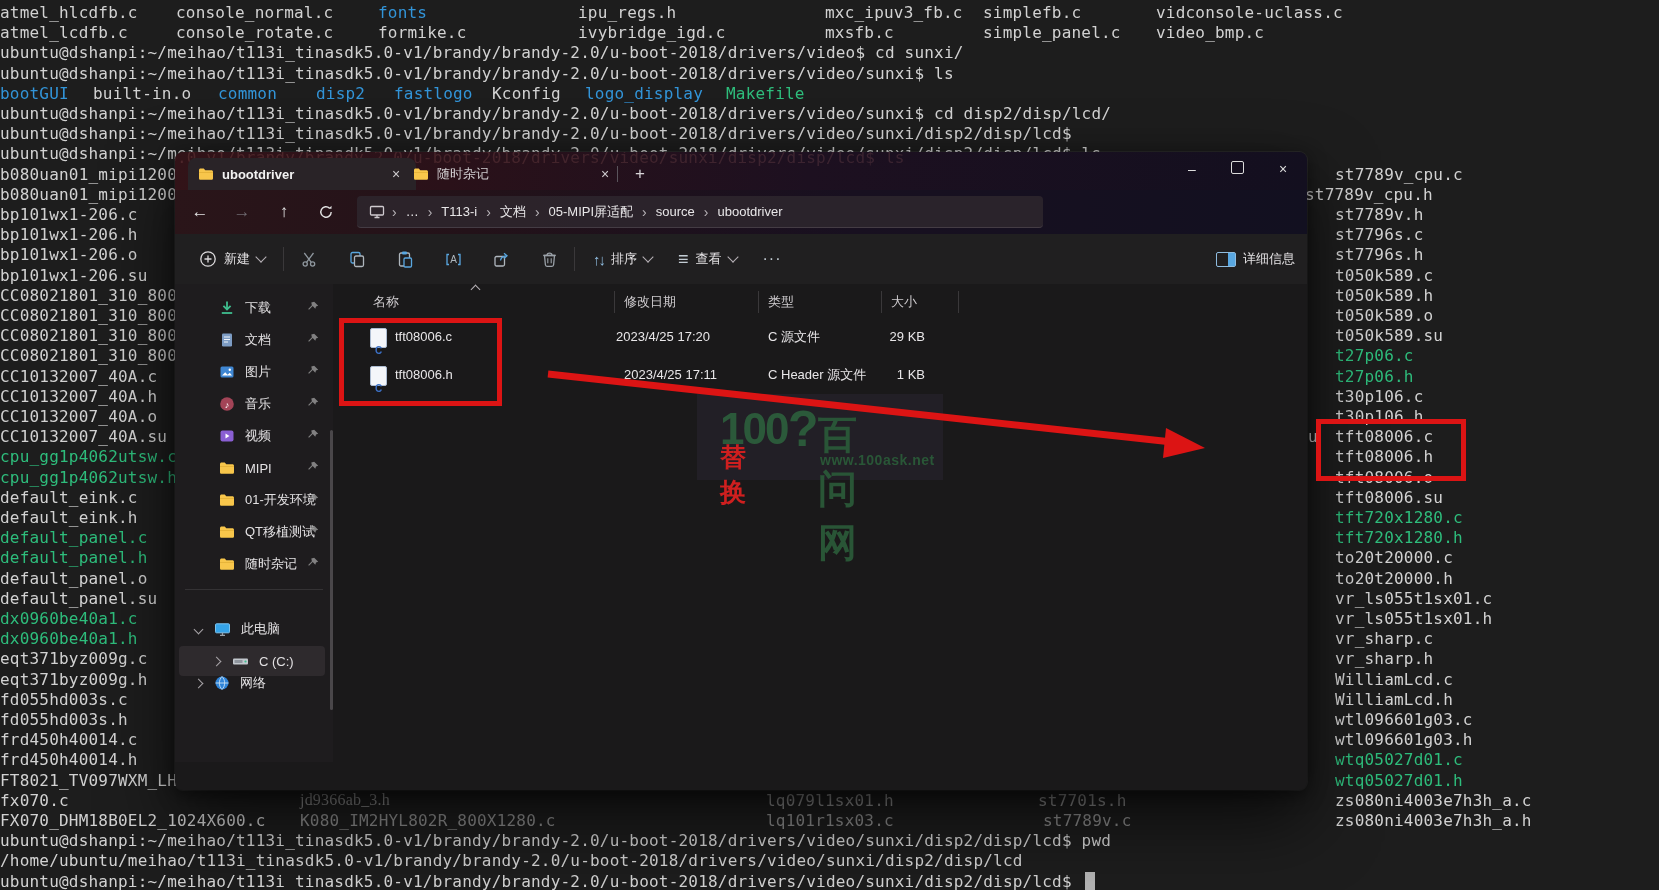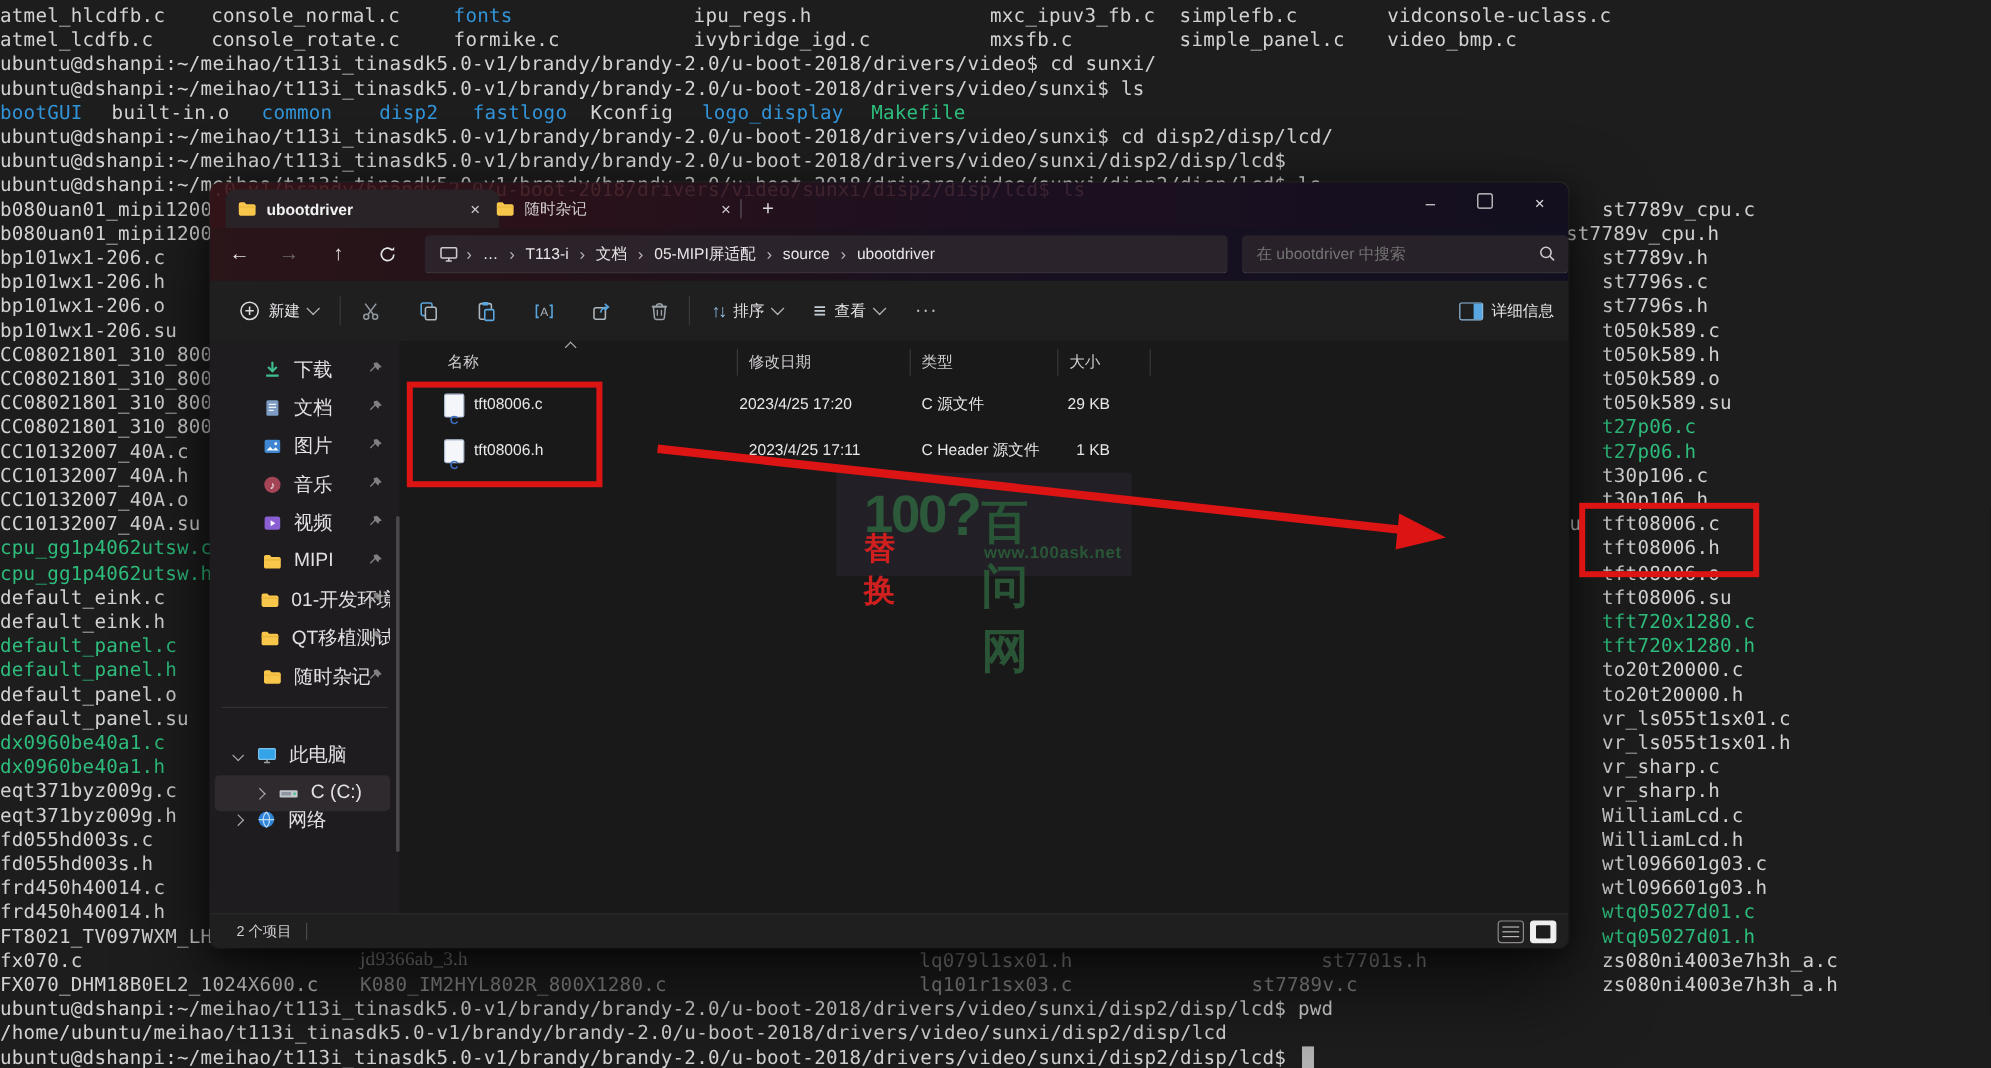--- a/index.html
+++ b/index.html
@@ -56,21 +56,21 @@
   .sorticon{color:#8fbcdf;font-size:15px;letter-spacing:-2px;}
   .viewicon{color:#c3ccd4;font-size:18px;}
   .moreicon{color:#c3ccd4;font-size:16px;letter-spacing:1px;}
   .details-btn{position:absolute;right:12px;display:flex;align-items:center;gap:7px;color:#e4e2e4;}
   .dpanel{width:18px;height:13px;border:1.3px solid #8fbcdf;border-radius:2px;position:relative;}
   .dpanel::after{content:"";position:absolute;right:0;top:0;bottom:0;width:7px;background:#59a7e0;}
   .main{position:absolute;left:0;top:132px;right:0;bottom:28px;background:#1a191a;}
   .sidebar{position:absolute;left:0;top:0;width:158px;bottom:0;background:#1e1c1e;}
   .sitem{position:absolute;left:4px;right:8px;height:30px;border-radius:4px;display:flex;align-items:center;color:#e2e0e2;}
   .sitem.selected{background:#2e2a2d;}
-  .sitem .slabel{white-space:nowrap;overflow:hidden;font-size:16px;}
+  .sitem .slabel{white-space:nowrap;overflow:hidden;font-size:13px;}
   .sitem .pin{position:absolute;right:6px;top:8px;opacity:.8;}
   .schev{display:inline-block;width:6px;height:6px;border-right:1.3px solid #a8a4a8;border-bottom:1.3px solid #a8a4a8;}
   .schev.right{transform:rotate(-45deg);}
   .schev.down{transform:rotate(45deg);}
   .sdivider{position:absolute;left:10px;right:10px;height:1px;background:#343234;}
   .sscroll{position:absolute;right:0px;width:3px;background:#4a474a;border-radius:2px;}
   .filepane{position:absolute;left:162px;top:0;right:0;bottom:0;background:#1a191a;}
   .fheader{position:absolute;top:4px;left:0;right:0;height:28px;color:#cfcccf;font-size:13px;}
   .fcol{position:absolute;top:0;height:28px;line-height:28px;white-space:nowrap;}
   .fdiv{position:absolute;top:3px;width:1px;height:22px;background:#3a383a;}
@@ -141,21 +141,21 @@
       <div class="trow" style="top: 588.8px;"><span class="tcell" style="left: 0px;">default_panel.su</span><span class="tcell" style="left: 1335px;">vr_ls055t1sx01.c</span></div>
       <div class="trow" style="top: 609px;"><span class="tcell c-g" style="left: 0px;">dx0960be40a1.c</span><span class="tcell" style="left: 1335px;">vr_ls055t1sx01.h</span></div>
       <div class="trow" style="top: 629.2px;"><span class="tcell c-g" style="left: 0px;">dx0960be40a1.h</span><span class="tcell" style="left: 1335px;">vr_sharp.c</span></div>
       <div class="trow" style="top: 649.4px;"><span class="tcell" style="left: 0px;">eqt371byz009g.c</span><span class="tcell" style="left: 1335px;">vr_sharp.h</span></div>
       <div class="trow" style="top: 669.6px;"><span class="tcell" style="left: 0px;">eqt371byz009g.h</span><span class="tcell" style="left: 1335px;">WilliamLcd.c</span></div>
       <div class="trow" style="top: 689.8px;"><span class="tcell" style="left: 0px;">fd055hd003s.c</span><span class="tcell" style="left: 1335px;">WilliamLcd.h</span></div>
       <div class="trow" style="top: 710px;"><span class="tcell" style="left: 0px;">fd055hd003s.h</span><span class="tcell" style="left: 1335px;">wtl096601g03.c</span></div>
       <div class="trow" style="top: 730.2px;"><span class="tcell" style="left: 0px;">frd450h40014.c</span><span class="tcell" style="left: 1335px;">wtl096601g03.h</span></div>
       <div class="trow" style="top: 750.4px;"><span class="tcell" style="left: 0px;">frd450h40014.h</span><span class="tcell c-g" style="left: 1335px;">wtq05027d01.c</span></div>
       <div class="trow" style="top: 770.6px;"><span class="tcell" style="left: 0px;">FT8021_TV097WXM_LH</span><span class="tcell c-g" style="left: 1335px;">wtq05027d01.h</span></div>
-      <div class="trow" style="top: 790.8px;"><span class="tcell" style="left: 0px;">fx070.c</span><span class="tcell c-d" style="left: 300px; font-family: Liberation Serif, serif;">jd9366ab_3.h</span><span class="tcell c-d" style="left: 766px;">lq079l1sx01.h</span><span class="tcell c-d" style="left: 1101px;">st7701s.h</span><span class="tcell" style="left: 1335px;">zs080ni4003e7h3h_a.c</span></div>
+      <div class="trow" style="top: 790.8px;"><span class="tcell" style="left: 0px;">fx070.c</span><span class="tcell c-d" style="left: 300px; font-family: Liberation Serif, serif;">jd9366ab_3.h</span><span class="tcell c-d" style="left: 766px;">lq079l1sx01.h</span><span class="tcell c-d" style="left: 1038px;">st7701s.h</span><span class="tcell" style="left: 1335px;">zs080ni4003e7h3h_a.c</span></div>
       <div class="trow" style="top: 811px;"><span class="tcell" style="left: 0px;">FX070_DHM18B0EL2_1024X600.c</span><span class="tcell c-d" style="left: 300px;">K080_IM2HYL802R_800X1280.c</span><span class="tcell c-d" style="left: 766px;">lq101r1sx03.c</span><span class="tcell c-d" style="left: 1043px;">st7789v.c</span><span class="tcell" style="left: 1335px;">zs080ni4003e7h3h_a.h</span></div>
       <div class="trow" style="top: 831.2px;"><span class="tcell" style="left: 0px;">ubuntu@dshanpi:~/meihao/t113i_tinasdk5.0-v1/brandy/brandy-2.0/u-boot-2018/drivers/video/sunxi/disp2/disp/lcd$ pwd</span></div>
       <div class="trow" style="top: 851.4px;"><span class="tcell" style="left: 0px;">/home/ubuntu/meihao/t113i_tinasdk5.0-v1/brandy/brandy-2.0/u-boot-2018/drivers/video/sunxi/disp2/disp/lcd</span></div>
       <div class="trow" style="top: 871.6px;"><span class="tcell" style="left: 0px;">ubuntu@dshanpi:~/meihao/t113i_tinasdk5.0-v1/brandy/brandy-2.0/u-boot-2018/drivers/video/sunxi/disp2/disp/lcd$</span><span class="tcell c-cursor" style="left: 1085px;"></span></div>
     </div>
 
   <div id="explorer">
     <div class="tabbar">
       <div class="ghostline">hao/t113i_tinasdk5.0-v1/brandy/brandy-2.0/u-boot-2018/drivers/video/sunxi/disp2/disp/lcd$ ls</div>
 
@@ -213,29 +213,20 @@
             <span class="crumb">T113-i</span>
             <span class="crumbsep">›</span>
             <span class="crumb">文档</span>
             <span class="crumbsep">›</span>
             <span class="crumb">05-MIPI屏适配</span>
             <span class="crumbsep">›</span>
             <span class="crumb">source</span>
             <span class="crumbsep">›</span>
             <span class="crumb">ubootdriver</span>
           </span>
-      </div>
-      <div class="searchbox">
-        <input placeholder="在 ubootdriver 中搜索" style="">
-        <span style="margin-left:auto;">
-          <svg class="icon" width="15" height="15" viewBox="0 0 15 15">
-              <circle cx="6.3" cy="6.3" r="4.3" fill="none" stroke="#cfcacf" stroke-width="1.3"></circle>
-              <path d="M9.6 9.6l3.4 3.4" stroke="#cfcacf" stroke-width="1.3"></path>
-            </svg>
-        </span>
       </div>
     </div>
 
     <div class="toolbar">
       <div class="tbtn" style="margin-left:14px;">
         <span>
           <svg class="icon" width="18" height="18" viewBox="0 0 18 18">
               <circle cx="9" cy="9" r="7.2" fill="none" stroke="#dcdadc" stroke-width="1.3"></circle>
               <path d="M9 5.5v7M5.5 9h7" stroke="#dcdadc" stroke-width="1.3"></path>
             </svg>
@@ -511,28 +502,20 @@
                 <span>tft08006.h</span>
               </span>
               <span class="fcell" style="left:287px;">2023/4/25 17:11</span>
               <span class="fcell" style="left:431px;">C Header 源文件</span>
               <span class="fcell" style="left:544px;width:44px;text-align:right;">1 KB</span>
             </div>
           </div>
       </div>
     </div>
 
-    <div class="statusbar">
-      <span style="margin-left:22px;">2 个项目</span>
-      <span class="stdiv"></span>
-      <span class="viewtoggle">
-        <span class="vt lines"></span>
-        <span class="vt thumb"></span>
-      </span>
-    </div>
   </div>
 
   <div id="watermark">
     <div class="wmpanel"></div>
     <div class="wm100">100</div>
     <div class="wmq">?</div>
     <div class="wmbrand">百问网</div>
     <div class="wmurl">www.100ask.net</div>
     <div class="wmreplace">替换</div>
   </div>

